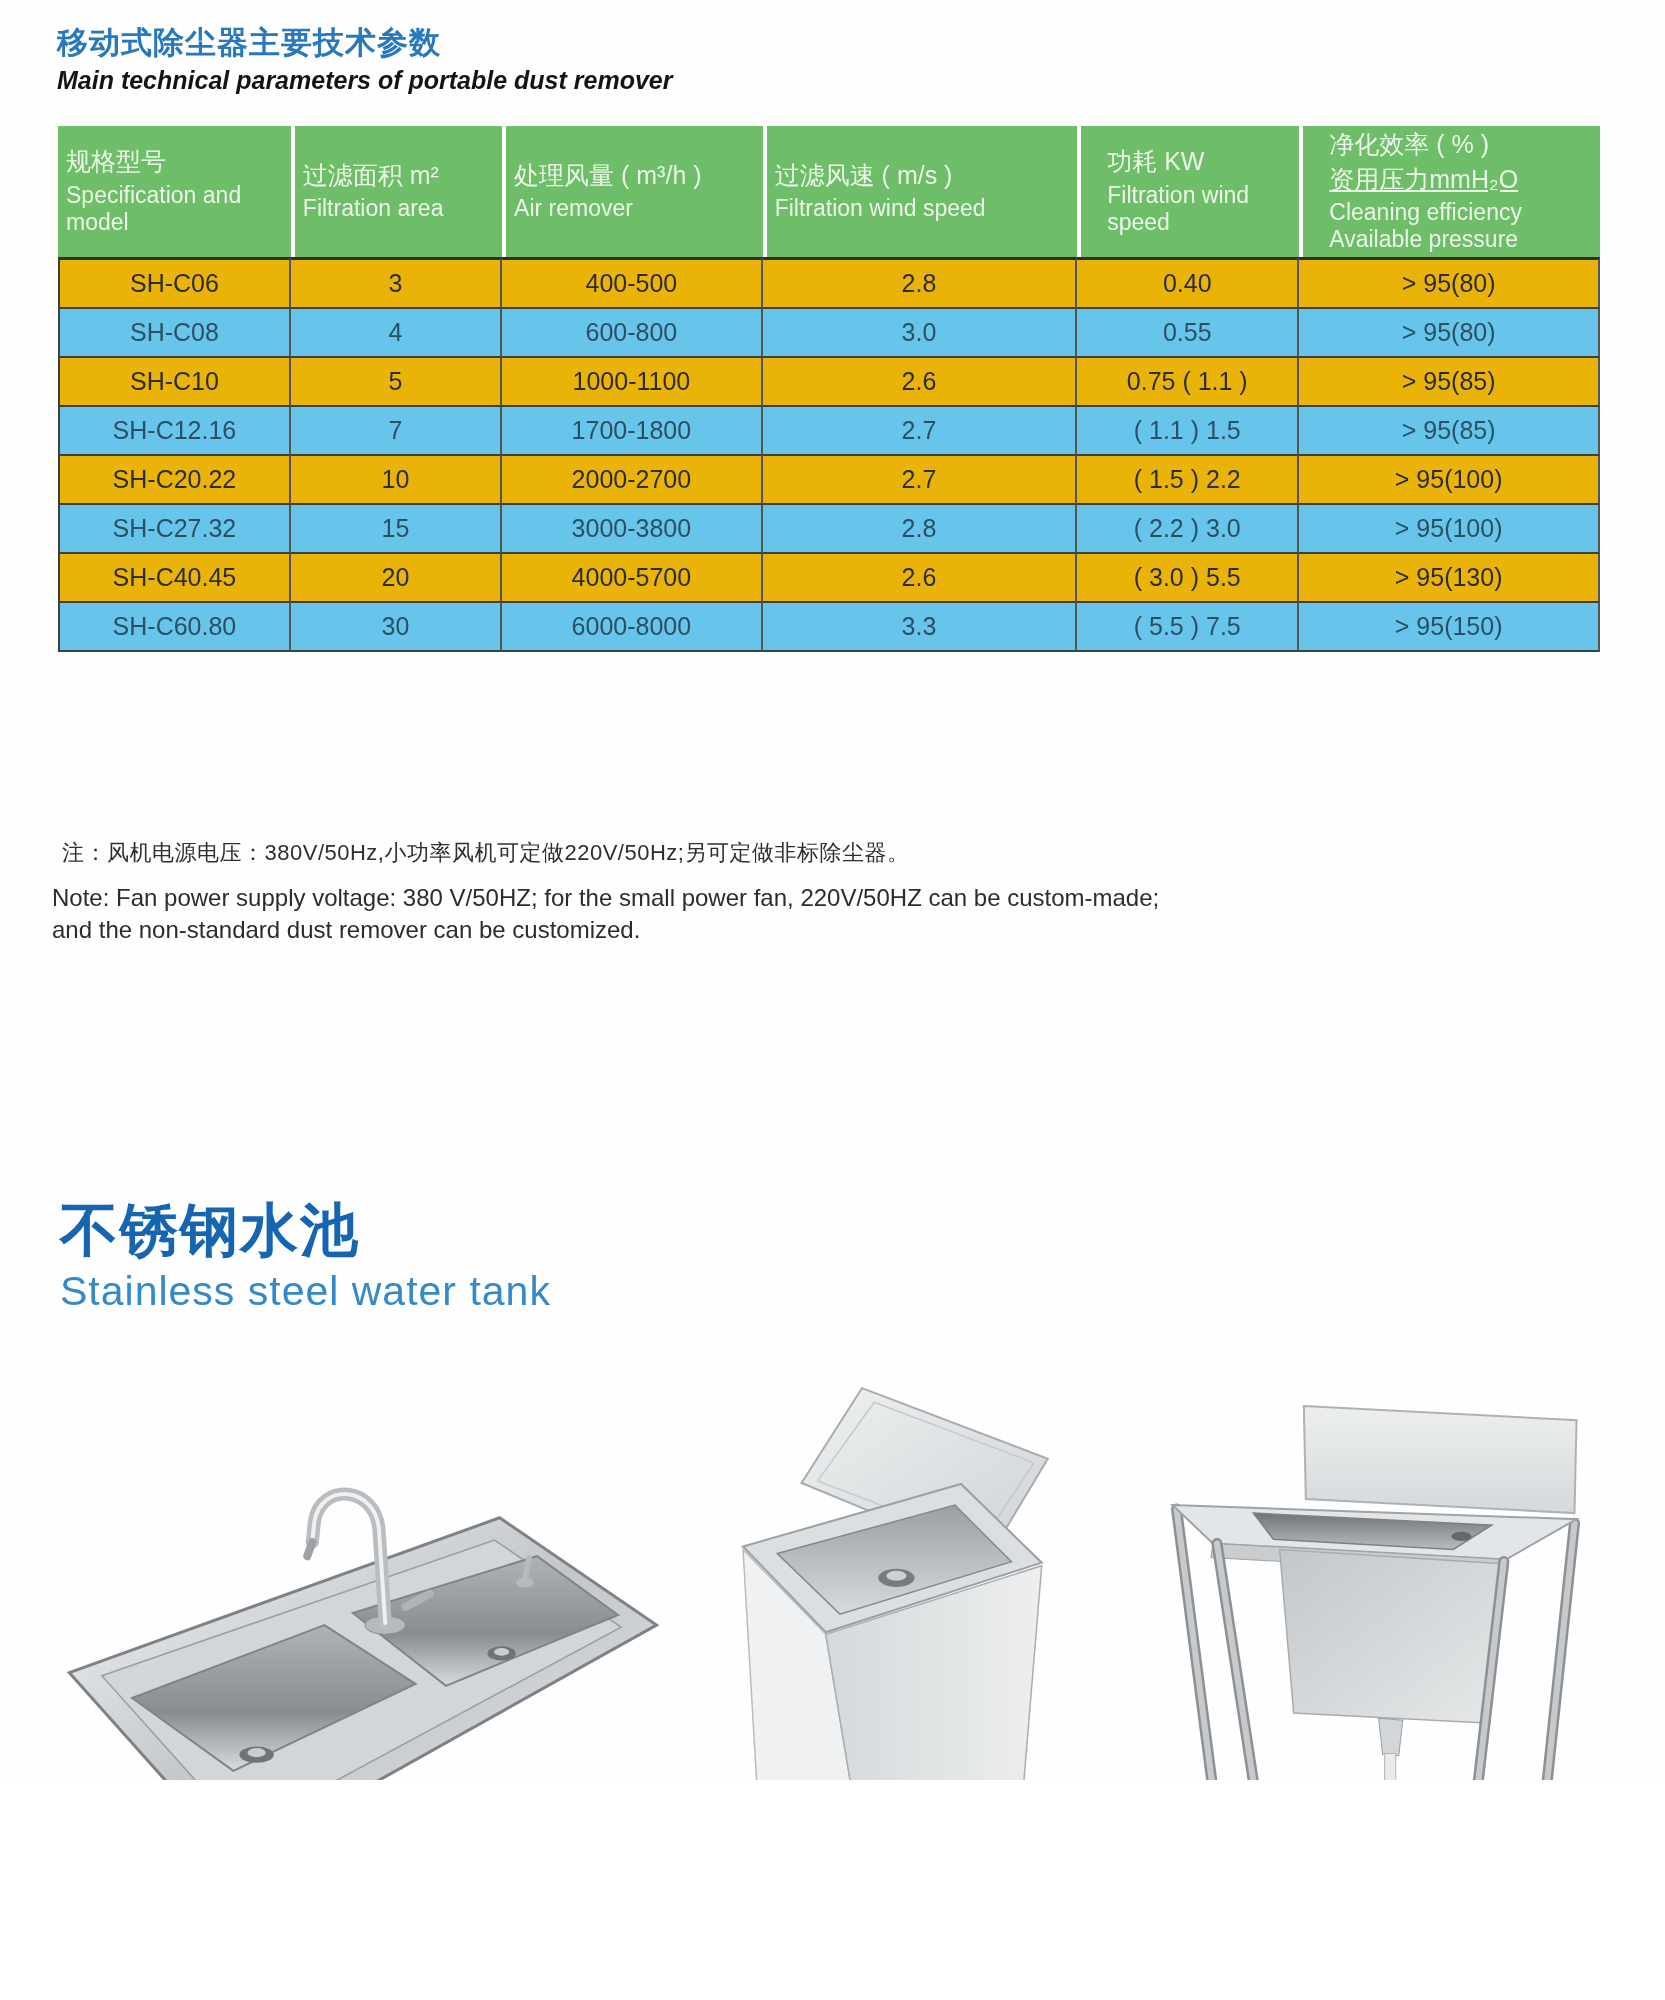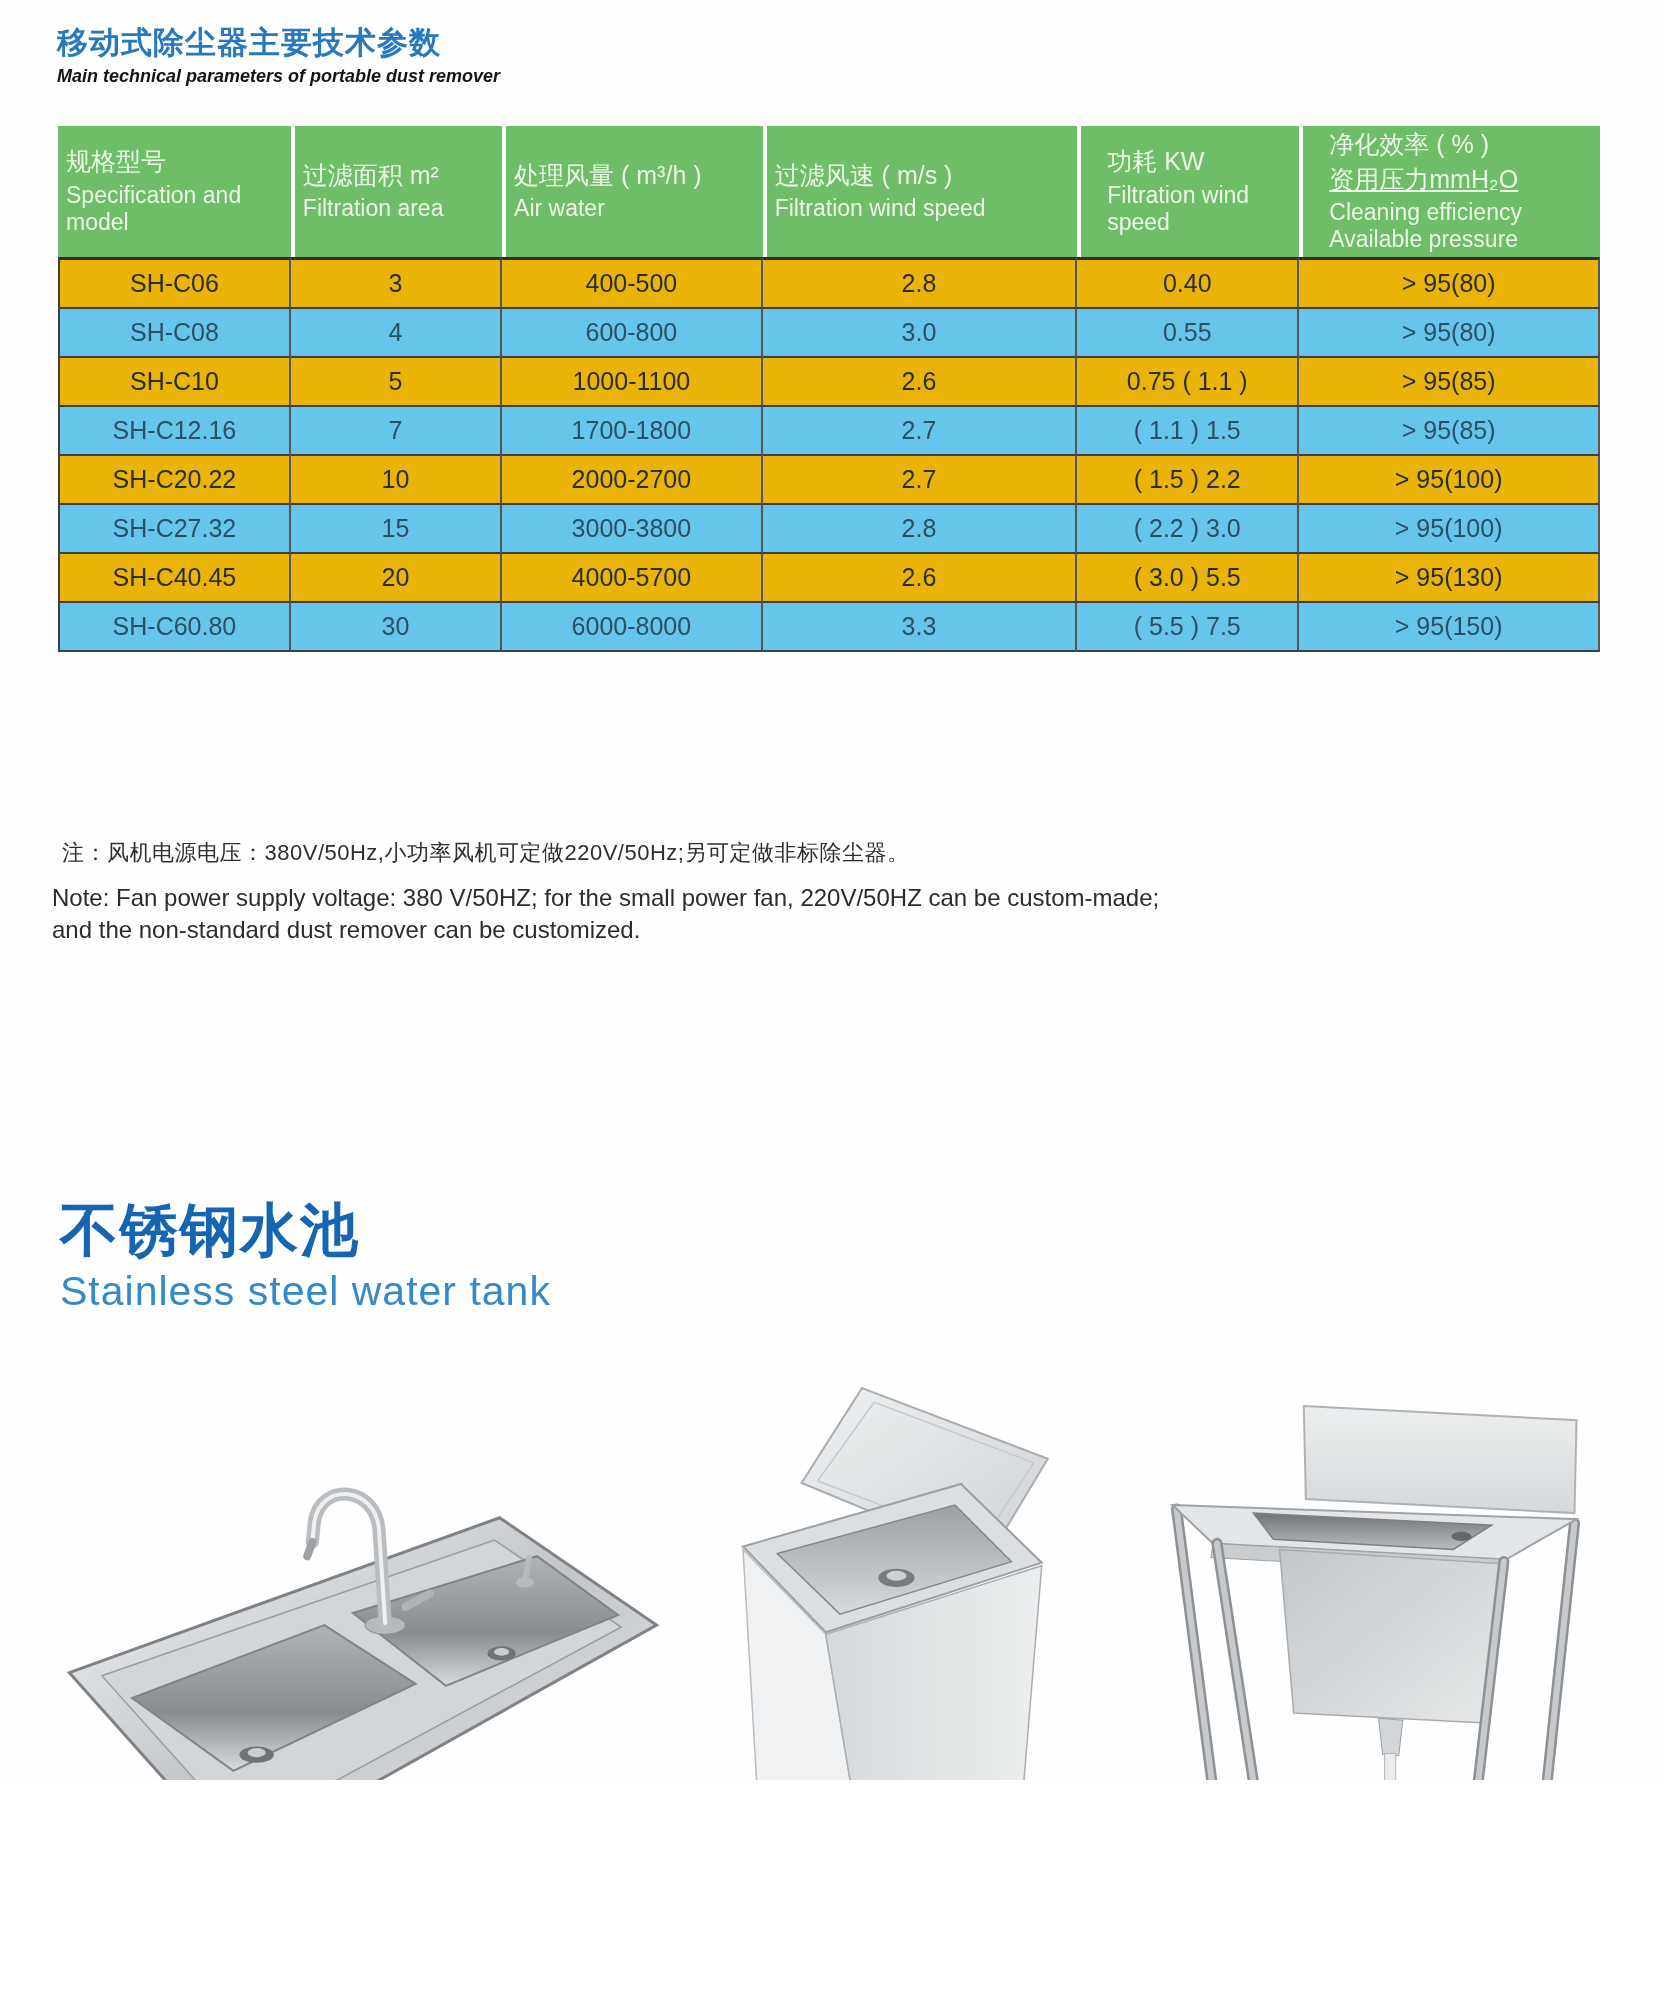--- a/index.html
+++ b/index.html
@@ -10,21 +10,21 @@
     color:#2d2d2d;
   }
   
   .h1-zh {
     position:absolute; left:57px; top:22px;
     font-size:31px; font-weight:700; color:var(--title_blue);
     letter-spacing:1px;
   }
   .h1-en {
     position:absolute; left:57px; top:66px;
-    font-size:18px; font-weight:700; font-style:italic; color:#141414;
+    font-size:25px; font-weight:700; font-style:italic; color:#141414;
   }
   
   .spec-table {
     position:absolute; left:58px; top:126px; width:1542px;
     border-collapse:separate; border-spacing:0; table-layout:fixed;
   }
   .spec-table th {
     background:var(--header_green); color:#ecf8e7; font-weight:400;
     height:116px; vertical-align:middle; text-align:left;
     padding:4px 8px; line-height:1.18;
@@ -101,21 +101,21 @@
         <th>
           <span class="th-zh">规格型号</span>
           <span class="th-en">Specification and model</span>
         </th>
         <th>
           <span class="th-zh">过滤面积 m²</span>
           <span class="th-en">Filtration area</span>
         </th>
         <th>
           <span class="th-zh">处理风量 ( m³/h )</span>
-          <span class="th-en">Air water</span>
+          <span class="th-en">Air remover</span>
         </th>
         <th>
           <span class="th-zh">过滤风速 ( m/s )</span>
           <span class="th-en">Filtration wind speed</span>
         </th>
         <th class="left">
           <span class="th-zh">功耗 KW</span>
           <span class="th-en">Filtration wind speed</span>
         </th>
         <th class="left">

